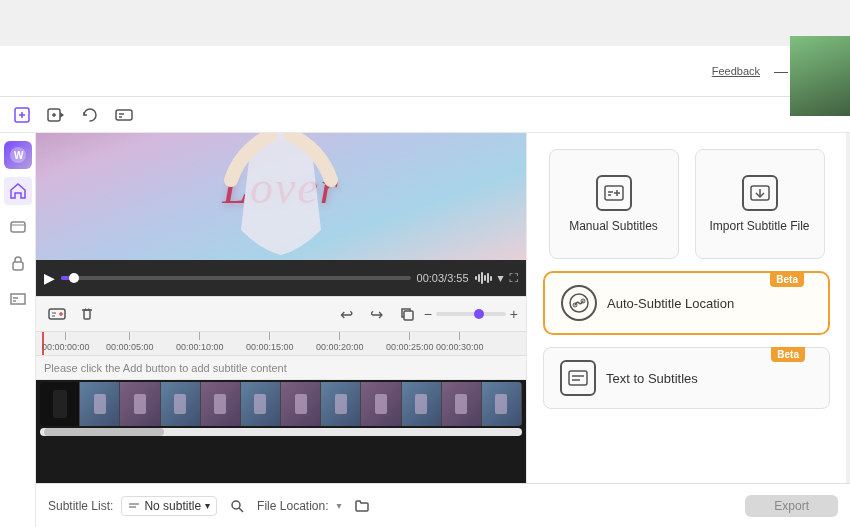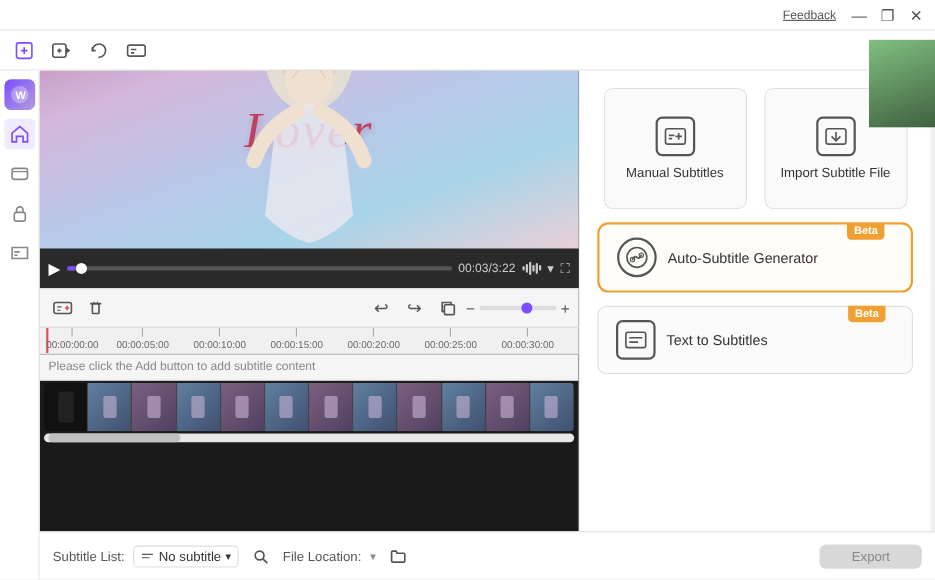--- a/index.html
+++ b/index.html
@@ -9,28 +9,29 @@
       background: #f0f0f0;
       font-family: 'Segoe UI', Arial, sans-serif;
       font-size: 12px;
       overflow: hidden;
       display: flex;
       flex-direction: column;
     }
 
     
     .title-bar {
-      height: 28px;
+      height: 51px;
       background: #ffffff;
       display: flex;
       align-items: center;
       justify-content: flex-end;
       padding: 0 8px;
       border-bottom: 1px solid #e0e0e0;
       flex-shrink: 0;
+      margin-top: 46px;
     }
     .title-bar-feedback {
       font-size: 11px;
       color: #555;
       text-decoration: underline;
       margin-right: 12px;
       cursor: pointer;
     }
     .title-bar-buttons {
       display: flex;
@@ -673,21 +674,21 @@
             </svg>
           </div>
         </div>
 
         <div class="video-controls">
           <button class="play-btn">▶</button>
           <div class="progress-bar">
             <div class="progress-dot"></div>
             <div style="position:absolute;left:0;top:0;width:8px;height:100%;background:#7c4dff;border-radius:2px;"></div>
           </div>
-          <span class="time-display">00:03/3:22</span>
+          <span class="time-display">00:03/3:55</span>
 
           <div class="waveform-bars">
             <div class="wbar" style="height:4px;"></div>
             <div class="wbar" style="height:8px;"></div>
             <div class="wbar" style="height:12px;"></div>
             <div class="wbar" style="height:6px;"></div>
             <div class="wbar" style="height:10px;"></div>
             <div class="wbar" style="height:5px;"></div>
           </div>
           <span class="audio-btn">▾</span>
@@ -750,21 +751,21 @@
             <span class="ruler-label">00:00:15:00</span>
           </div>
           <div class="ruler-mark" style="left:280px;">
             <div class="ruler-line"></div>
             <span class="ruler-label">00:00:20:00</span>
           </div>
           <div class="ruler-mark" style="left:350px;">
             <div class="ruler-line"></div>
             <span class="ruler-label">00:00:25:00</span>
           </div>
-          <div class="ruler-mark" style="left:420px;">
+          <div class="ruler-mark" style="left:400px;">
             <div class="ruler-line"></div>
             <span class="ruler-label">00:00:30:00</span>
           </div>
         </div>
 
         <div class="timeline-content">
           <div class="timeline-subtitle-track">
             <span>Please click the Add button to add subtitle content</span>
           </div>
           <div class="timeline-video-track">
@@ -848,21 +849,21 @@
         <div class="auto-subtitle-card">
           <span class="beta-badge">Beta</span>
           <div class="auto-subtitle-icon">
             <svg width="22" height="22" viewBox="0 0 22 22" fill="none">
               <circle cx="11" cy="11" r="9" stroke="#555" stroke-width="1.5"></circle>
               <path d="M7 13 Q9 9 11 11 Q13 13 15 9" stroke="#555" stroke-width="1.5" fill="none" stroke-linecap="round"></path>
               <circle cx="7" cy="13" r="2" fill="none" stroke="#555" stroke-width="1"></circle>
               <circle cx="15" cy="9" r="2" fill="none" stroke="#555" stroke-width="1"></circle>
             </svg>
           </div>
-          <span class="auto-subtitle-label">Auto-Subtitle Generator</span>
+          <span class="auto-subtitle-label">Auto-Subtitle Location</span>
         </div>
 
         <div class="text-to-subtitle-card">
           <span class="beta-badge">Beta</span>
           <div class="text-subtitle-icon">
             <svg width="22" height="22" viewBox="0 0 22 22" fill="none">
               <rect x="2" y="4" width="18" height="14" rx="2" stroke="#555" stroke-width="1.5"></rect>
               <line x1="5" y1="9" x2="17" y2="9" stroke="#555" stroke-width="1.5"></line>
               <line x1="5" y1="13" x2="13" y2="13" stroke="#555" stroke-width="1.5"></line>
             </svg>

